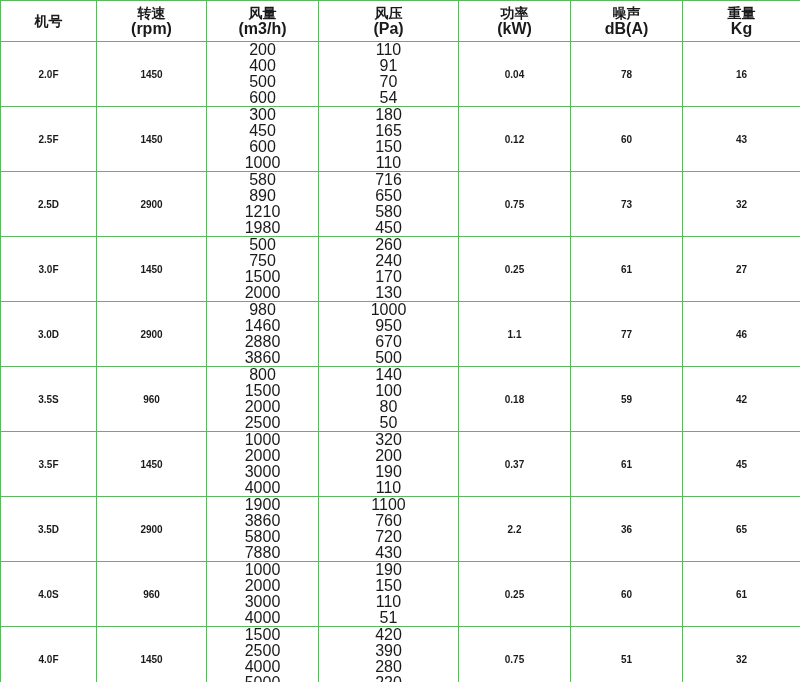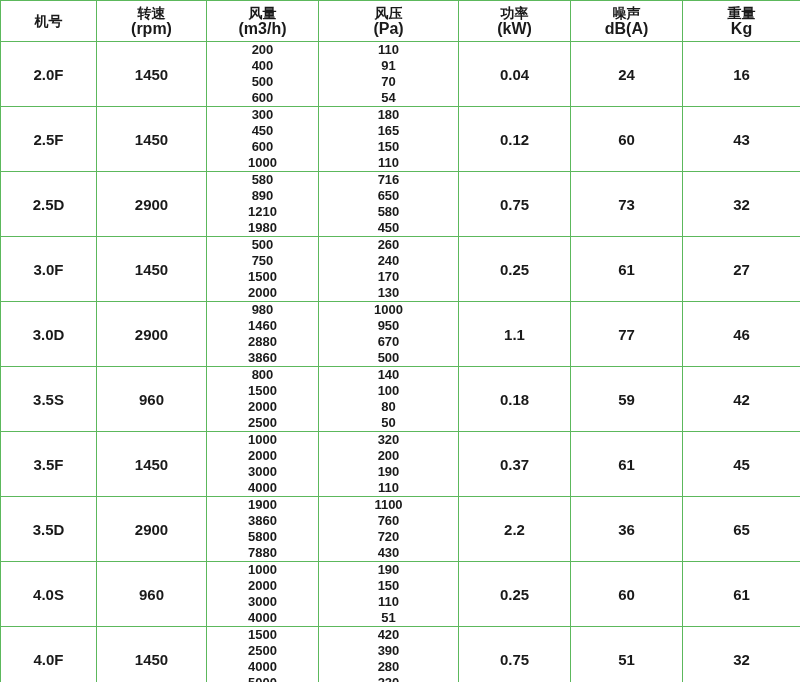--- a/index.html
+++ b/index.html
@@ -44,27 +44,27 @@
   }
   .hdr-main { display: block; }
   .hdr-sub { display: block; font-size: 16px; font-weight: bold; }
 
   table.spec-table tbody td {
     height: 64px;
   }
   .multi {
     display: block;
     line-height: 16px;
-    font-size: 13px;
-    font-weight: bold;
+    font-size: 16px;
+    font-weight: normal;
     white-space: pre-line;
   }
   .single {
     display: block;
-    font-size: 15px;
+    font-size: 10px;
     font-weight: bold;
   }
 </style>
 </head>
 <body>
 
 <table class="spec-table">
   <colgroup>
     <col class="c0">
       <col class="c1">
@@ -123,21 +123,21 @@
       <td>
           <span class="multi">110
 91
 70
 54</span>
         </td>
       <td>
           <span class="single">0.04</span>
         </td>
       <td>
-          <span class="single">24</span>
+          <span class="single">78</span>
         </td>
       <td>
           <span class="single">16</span>
         </td>
     </tr>
     <tr>
       <td>
           <span class="single">2.5F</span>
         </td>
       <td>

